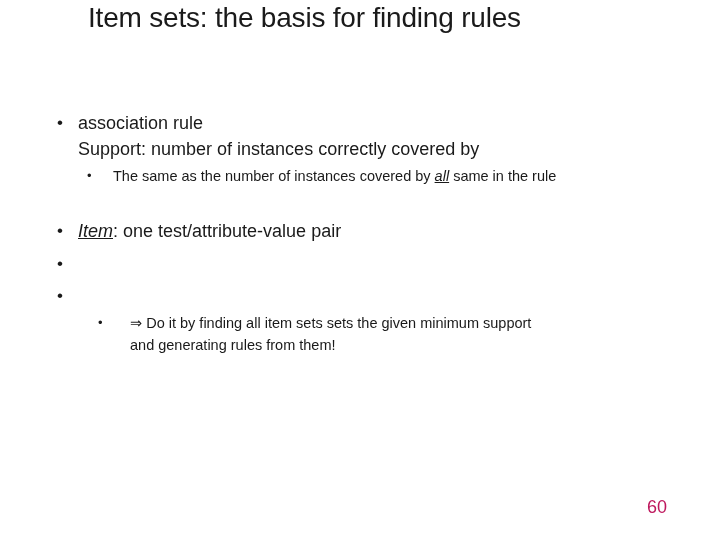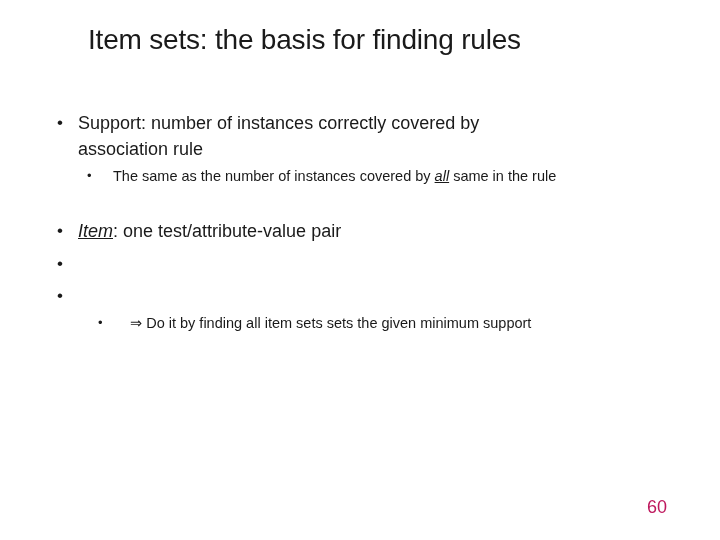--- a/index.html
+++ b/index.html
@@ -6,21 +6,21 @@
   .slide{
     position:relative;
     width:720px;height:540px;
     background:#ffffff;
     font-family:"Liberation Sans", sans-serif;
     color:#1a1a1a;
     overflow:hidden;
   }
   .title{
     position:absolute;
-    left:88px;top:22px;
+    left:88px;top:0;
     margin:0;
     font-size:28px;
     font-weight:400;
     line-height:36px;
     letter-spacing:-0.2px;
     white-space:nowrap;
     color:#1a1a1a;
   }
   .bullet{
     position:absolute;
@@ -63,22 +63,22 @@
 </head>
 <body>
 
 <div class="slide">
 
   <h1 class="title">Item sets: the basis for finding rules</h1>
 
   <div class="bullet l1" id="b1">
     <span class="marker">•</span>
     <div class="text">
+      <div class="line"><span>association rule</span></div>
       <div class="line"><span>Support: number of instances correctly covered by</span></div>
-      <div class="line"><span>association rule</span></div>
     </div>
   </div>
 
   <div class="bullet l2" id="b2">
     <span class="marker">•</span>
     <div class="text">
       <div class="line">
         <span>The same as the number of instances covered by </span><span class="it">all</span><span> same in the rule</span>
       </div>
     </div>
@@ -98,18 +98,19 @@
   </div>
 
   <div class="bullet l1" id="b5">
     <span class="marker">•</span>
   </div>
 
   <div class="bullet l2b" id="b6">
     <span class="marker">•</span>
     <div class="text">
       <div class="line"><span>⇒ Do it by finding all item sets sets the given minimum support</span></div>
+      <div class="line"><span>and generating rules from them!</span></div>
     </div>
   </div>
 
   <div class="page-number">60</div>
 
 </div>
 
 </body></html>

